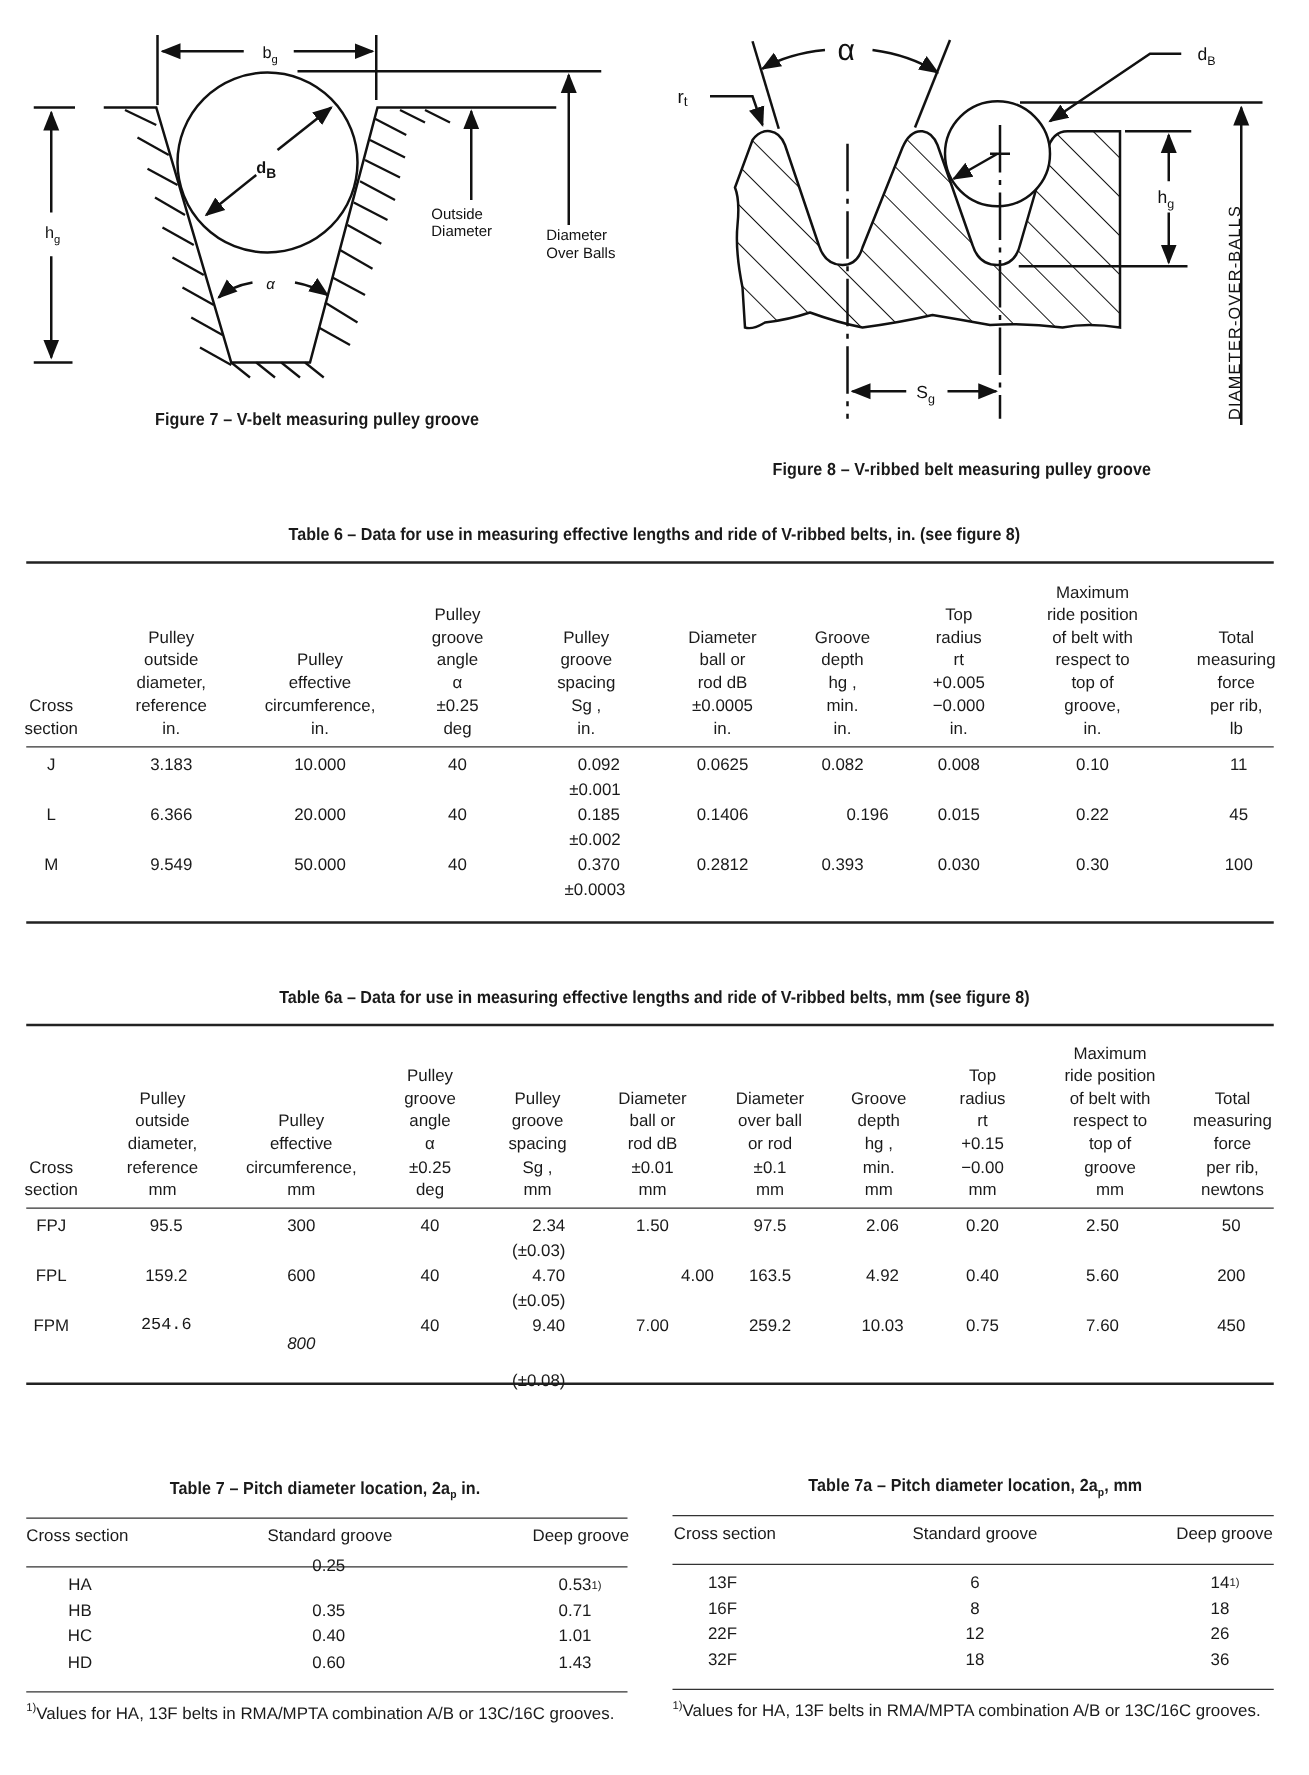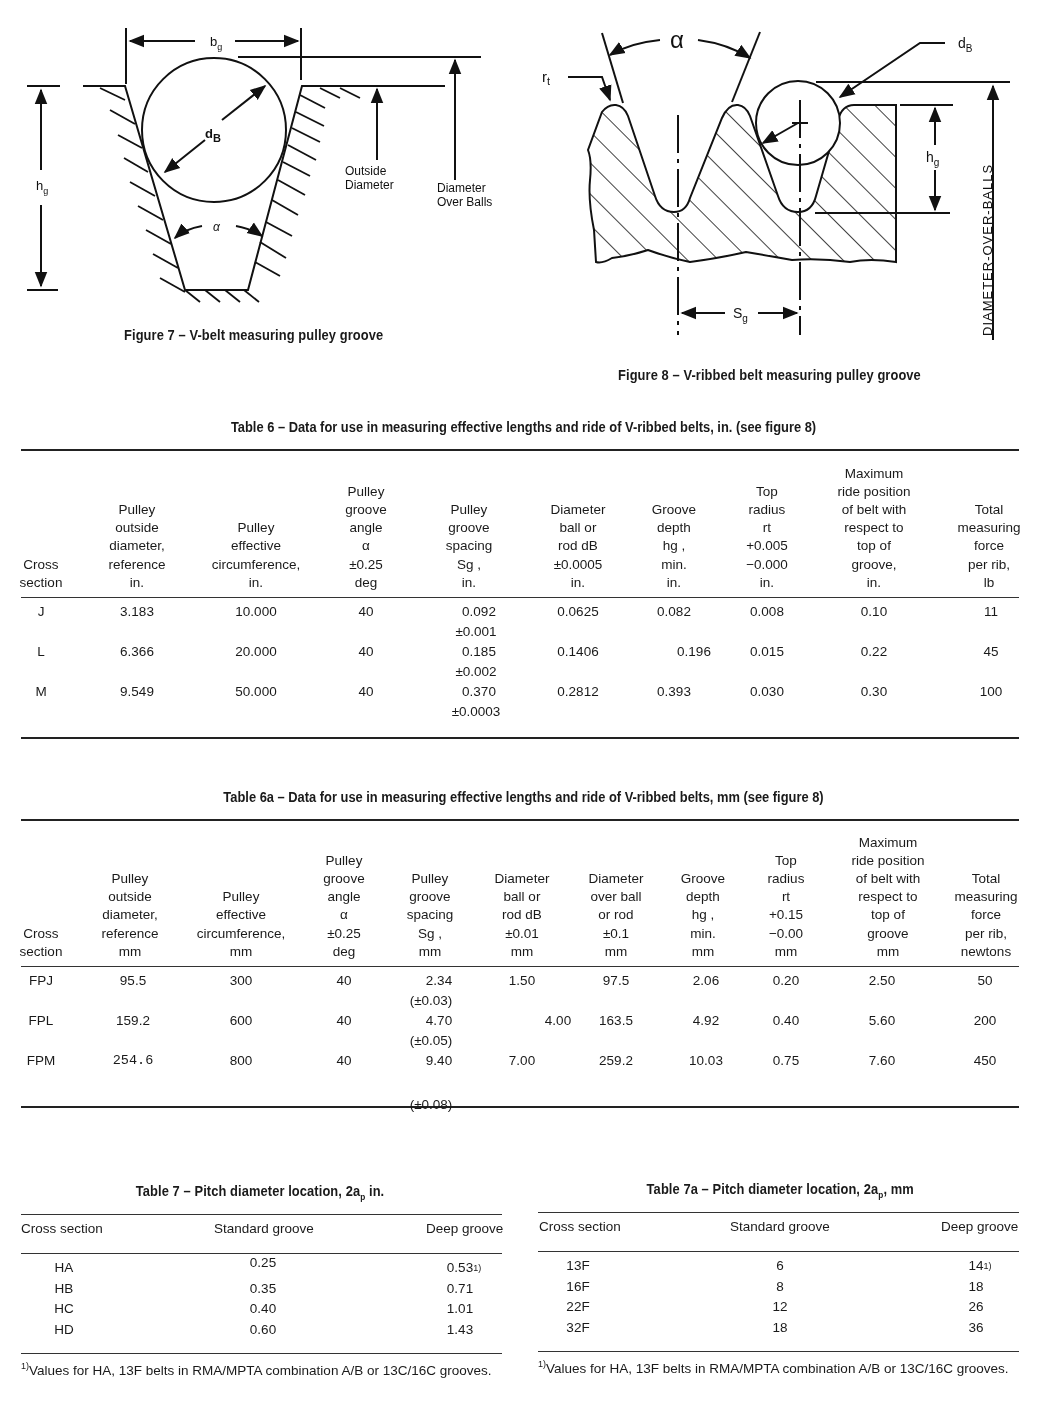--- a/index.html
+++ b/index.html
@@ -376,21 +376,21 @@
         <div class="cell" style="left:522px;top:231px;margin-left:36px;">4.00</div>
         <div class="cell" style="left:616px;top:231px;">163.5</div>
         <div class="cell" style="left:706px;top:231px;">4.92</div>
         <div class="cell" style="left:786px;top:231px;">0.40</div>
         <div class="cell" style="left:882px;top:231px;">5.60</div>
         <div class="cell" style="left:985px;top:231px;">200</div>
       </div>
       <div>
         <div class="cell" style="left:41px;top:271px;">FPM</div>
         <div class="cell" style="left:133px;top:271px;font-family:Liberation Mono, monospace;">254.6</div>
-        <div class="cell" style="left:241px;top:271px;">800</div>
+        <div class="cell" style="left:241px;top:285px;font-style:italic;">800</div>
         <div class="cell" style="left:344px;top:271px;">40</div>
         <div class="cell" style="left:439px;top:271px;">9.40</div>
         <div class="cell" style="left:431px;top:291px;margin-top:24px;">(±0.08)</div>
         <div class="cell" style="left:522px;top:271px;">7.00</div>
         <div class="cell" style="left:616px;top:271px;">259.2</div>
         <div class="cell" style="left:706px;top:271px;">10.03</div>
         <div class="cell" style="left:786px;top:271px;">0.75</div>
         <div class="cell" style="left:882px;top:271px;">7.60</div>
         <div class="cell" style="left:985px;top:271px;">450</div>
       </div>
@@ -402,21 +402,21 @@
     <span class="fig-caption" style="display:inline-block;transform-origin:center top;"><span>Table 7 – Pitch diameter location, 2a</span><sub>p</sub><span> in.</span></span>
   </div>
   <div class="rule thin" style="left:21px;top:54px;width:481px;"></div>
   <div class="abs" style="left:21px;top:61px;font-size:13.5px;">Cross section</div>
   <div class="abs" style="left:214px;top:61px;font-size:13.5px;">Standard groove</div>
   <div class="abs" style="left:426px;top:61px;font-size:13.5px;">Deep groove</div>
   <div class="rule thin" style="left:21px;top:93px;width:481px;"></div>
   <div id="t7-rows">
       <div>
         <div class="cell" style="left:64px;top:98px;">HA</div>
-        <div class="cell" style="left:263px;top:93px;">0.25</div>
+        <div class="cell" style="left:263px;top:83px;">0.25</div>
         <div class="cell" style="left:460px;top:98px;"><span>0.53</span><sup style="position:absolute;left:100%;top:0;">1)</sup></div>
       </div>
       <div>
         <div class="cell" style="left:64px;top:118.5px;">HB</div>
         <div class="cell" style="left:263px;top:118.5px;">0.35</div>
         <div class="cell" style="left:460px;top:118.5px;"><span>0.71</span><sup style="position:absolute;left:100%;top:0;"></sup></div>
       </div>
       <div>
         <div class="cell" style="left:64px;top:139px;">HC</div>
         <div class="cell" style="left:263px;top:139px;">0.40</div>

